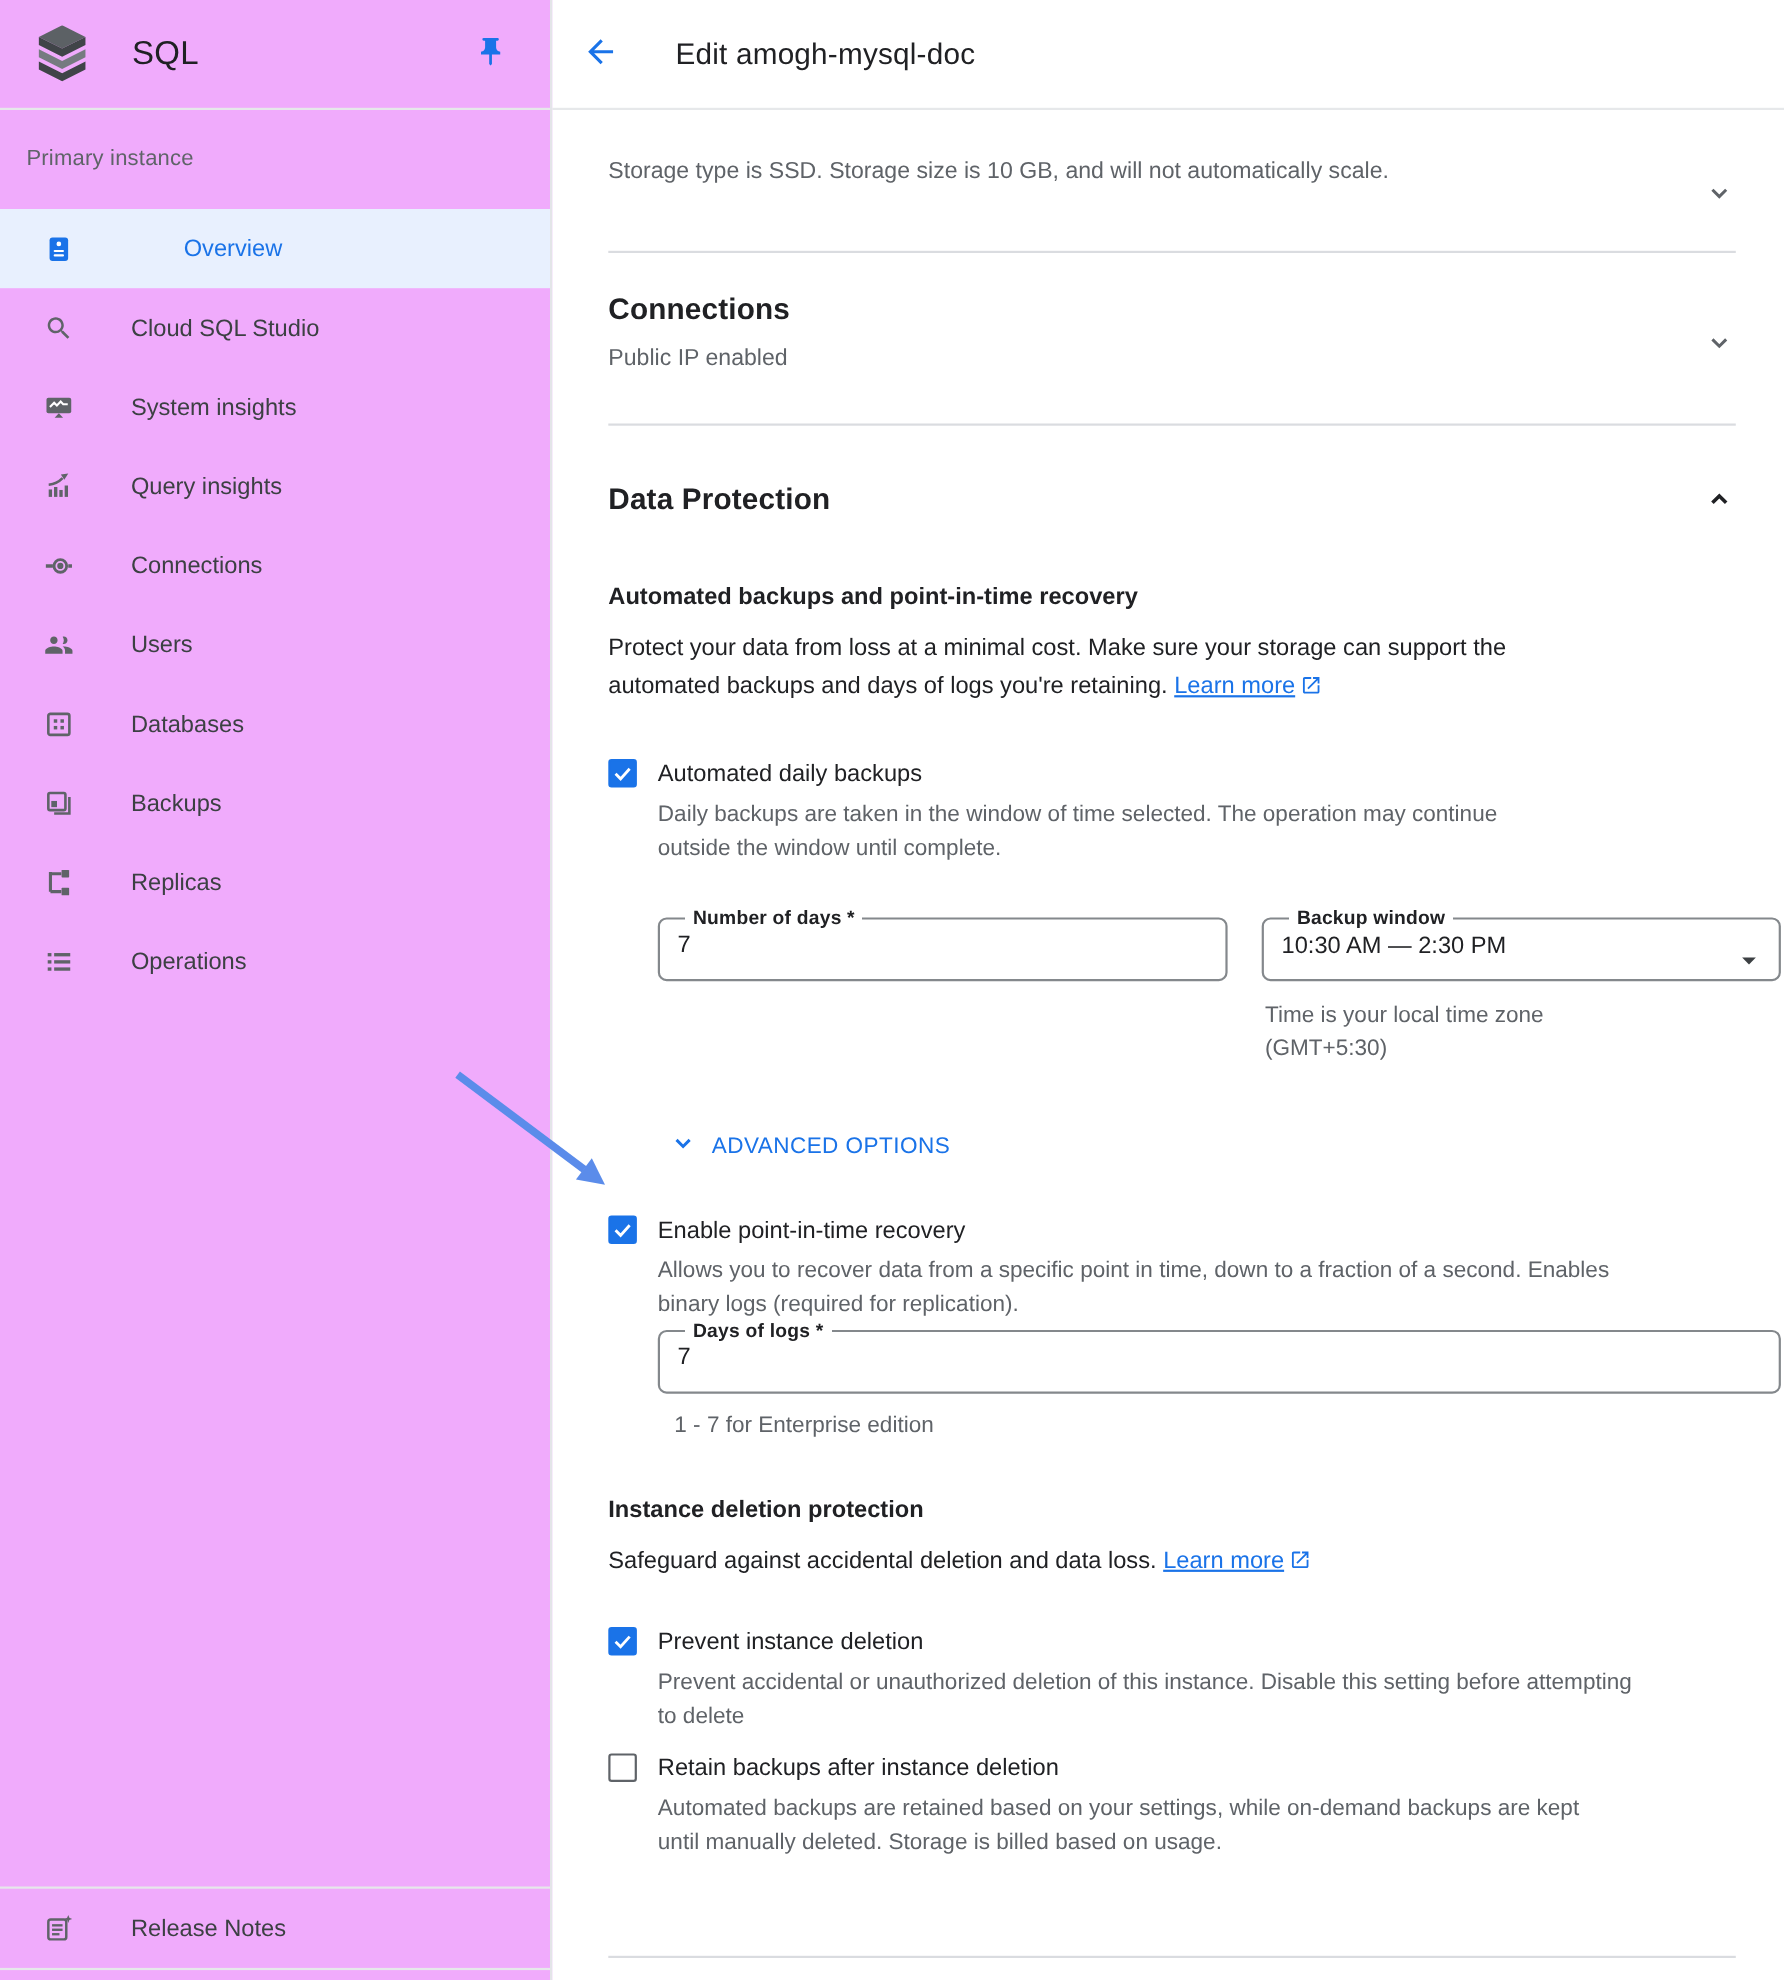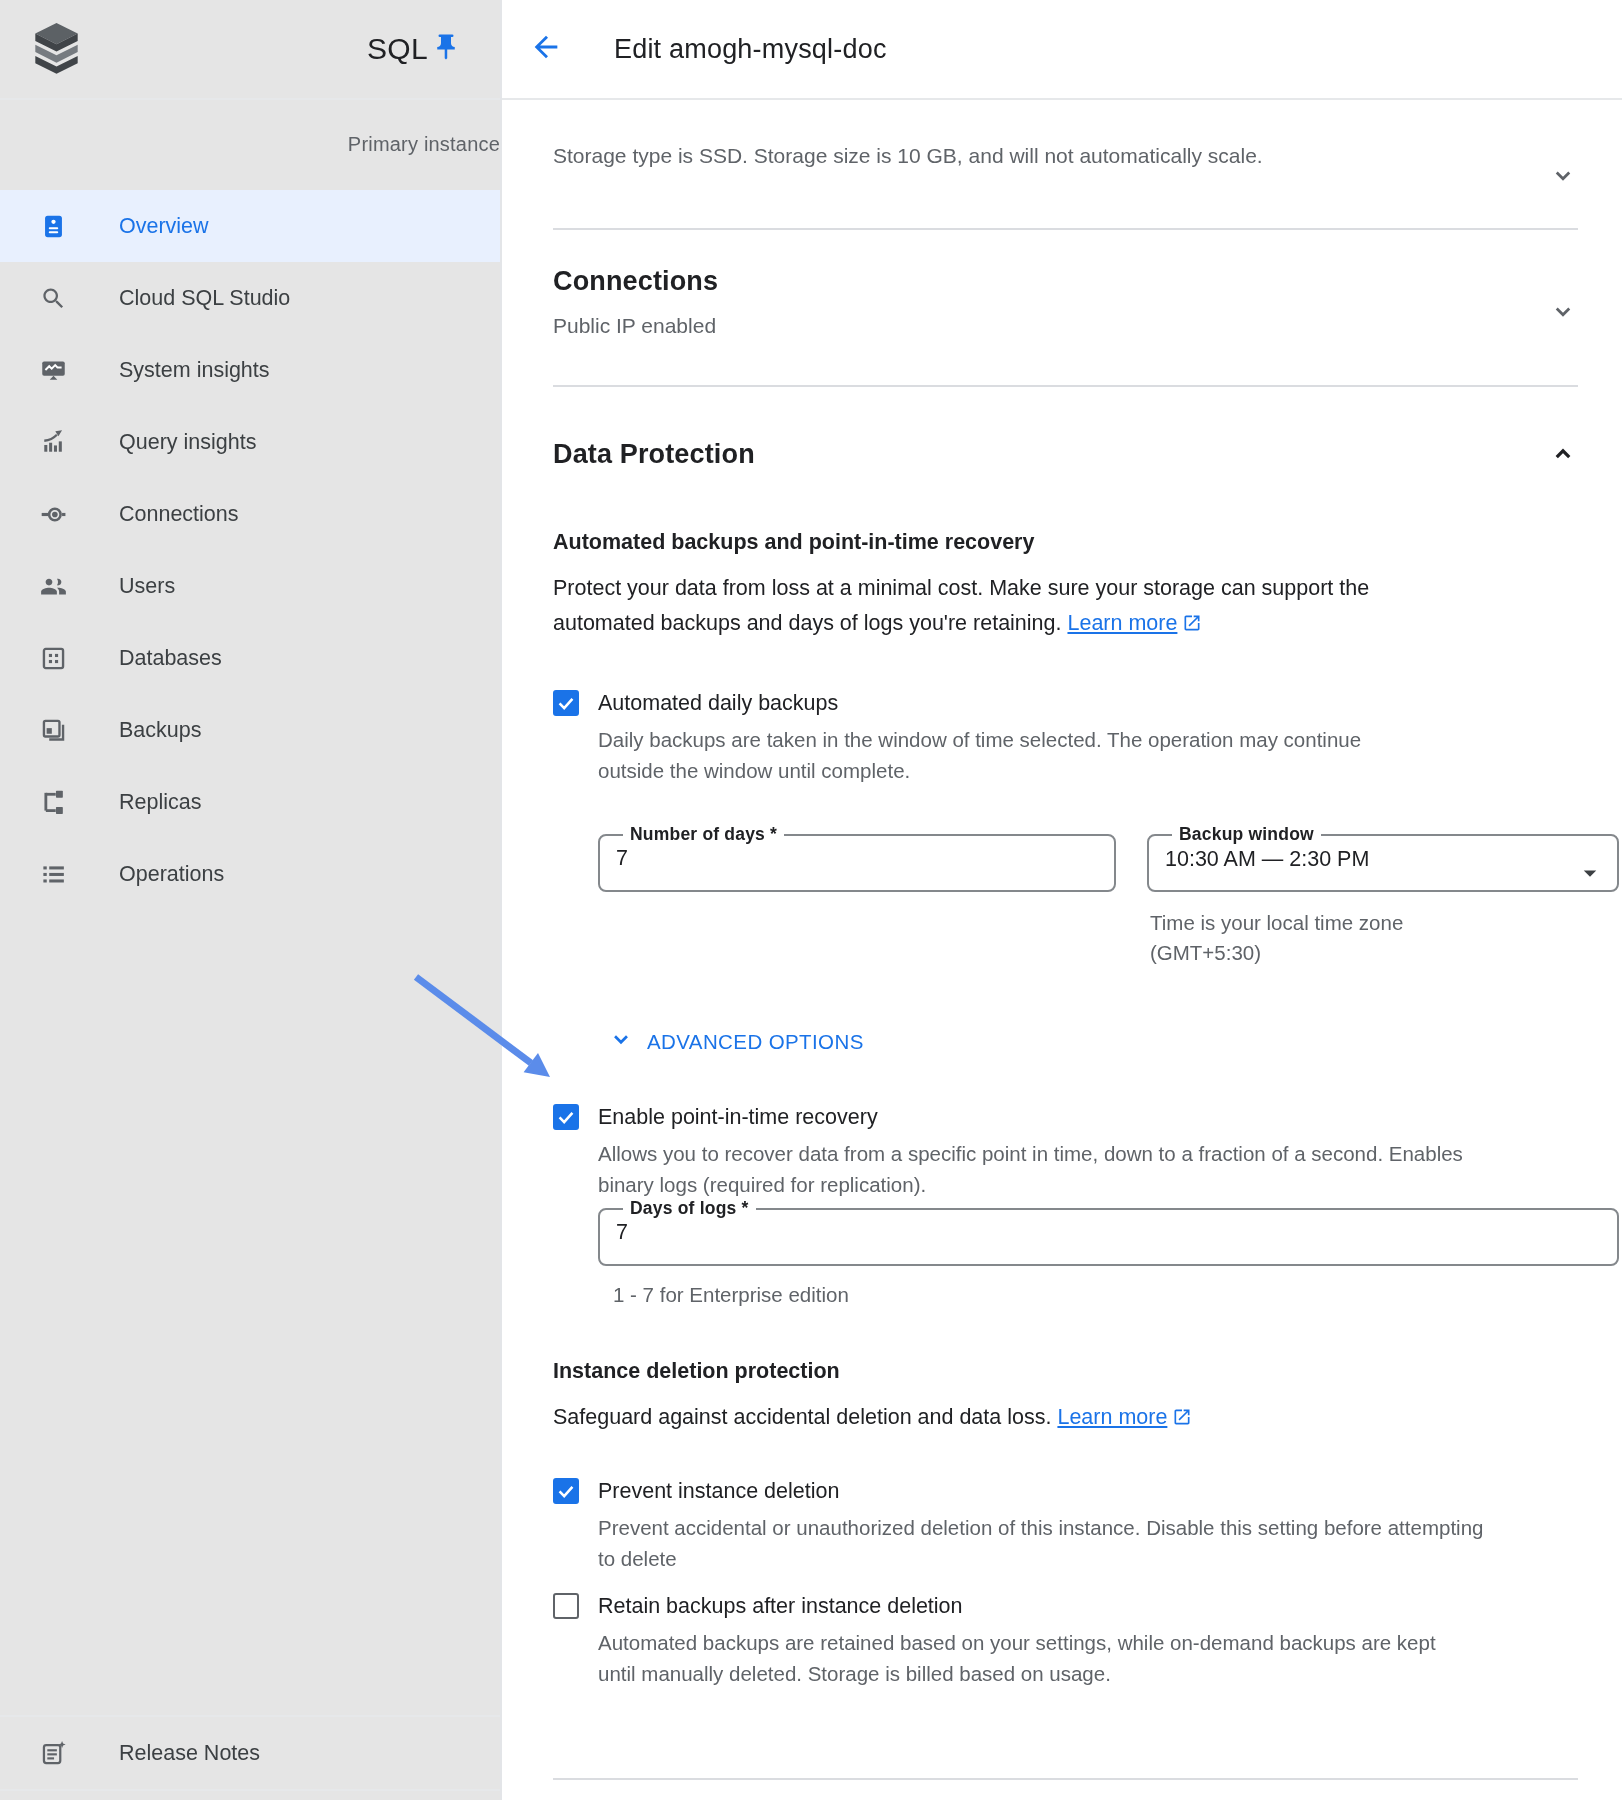--- a/index.html
+++ b/index.html
@@ -4,33 +4,33 @@
 <style>
   * { box-sizing: border-box; }
   html,body { margin:0; padding:0; }
   body {
     width:1622px; height:1800px; overflow:hidden; background:#fff;
     font-family:"Liberation Sans", sans-serif; color:#202124; position:relative;
   }
   .app { display:flex; height:1800px; }
 
   
-  .sidebar { width:502px; min-width:502px; border-right:2px solid #e3e5e8; display:flex; flex-direction:column; background:#e5e5e5;text-align:right; }
+  .sidebar { width:502px; min-width:502px; border-right:2px solid #e3e5e8; display:flex; flex-direction:column; background:#f0abfc; }
   .sidebar-header { height:100px; min-height:100px; border-bottom:2px solid #e6e8ea; display:flex; align-items:center; padding:0 36px 0 33px; }
   .logo-icon svg { width:47px; height:52px; display:block; }
   .product-name { font-size:30px; color:#202124; margin-left:40px; flex:1; letter-spacing:.3px; }
   .pin-button { width:36px; height:36px; display:flex; align-items:center; justify-content:center; cursor:pointer; }
   .pin-button svg { width:30px; height:30px; }
 
   .sidebar-nav { flex:1; padding-top:32px; }
   .nav-section-label { font-size:20px; line-height:24px; color:#5f6368; padding-left:24px; margin-bottom:34px; font-weight:500; letter-spacing:.2px; }
   .nav-item { height:72px; display:flex; align-items:center; padding-left:40px; font-size:21.5px; color:#3c4043; cursor:pointer; }
   .nav-item .icon { width:27px; height:27px; margin-right:52px; color:#5f6368; flex:none; }
   .nav-item .icon svg { width:27px; height:27px; display:block; }
-  .nav-item.selected { background:#e8f0fe; color:#1a73e8; font-weight:500; }
+  .nav-item.selected { background:#e8f0fe; color:#1a73e8; font-weight:500;gap:48px; }
   .nav-item.selected .icon { color:#1a73e8; }
 
   .sidebar-footer { border-top:2px solid #e6e8ea; border-bottom:2px solid #e6e8ea; margin-bottom:9px; }
   .sidebar-footer .nav-item { height:72px; }
 
   
   .main { flex:1; display:flex; flex-direction:column; min-width:0; }
   .main-header { height:100px; min-height:100px; border-bottom:2px solid #e6e8ea; display:flex; align-items:center; padding-left:24px; }
   .back-button { width:40px; height:40px; display:flex; align-items:center; justify-content:center; cursor:pointer; }
   .back-button svg { width:34px; height:34px; }

